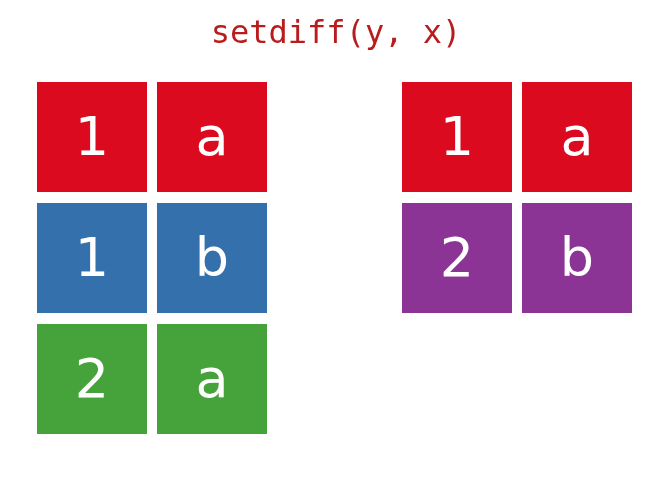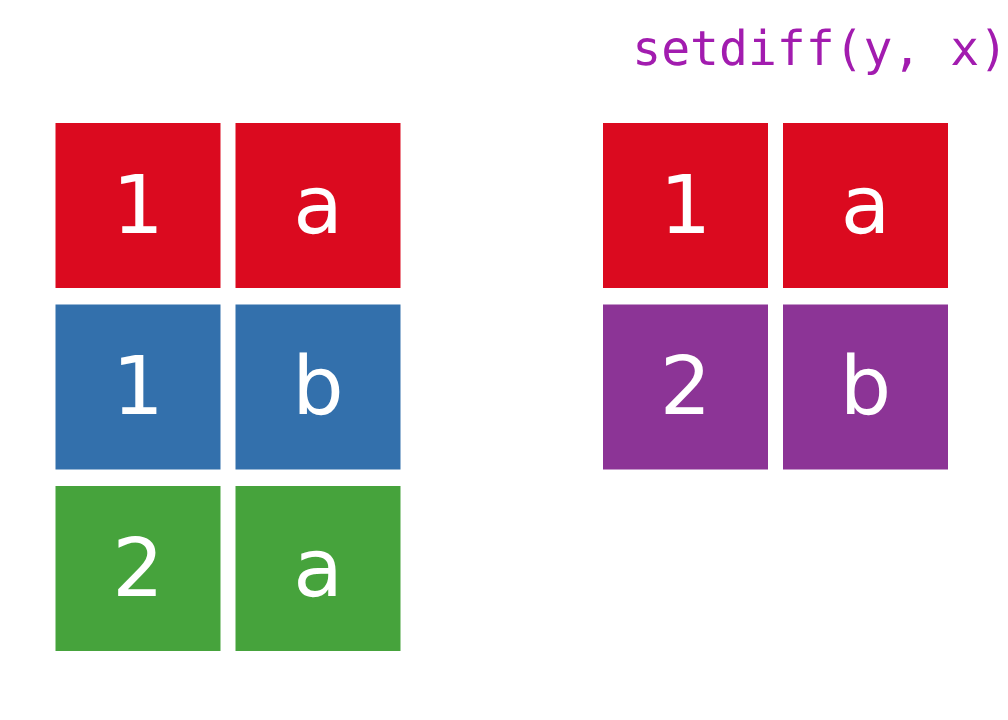--- a/index.html
+++ b/index.html
@@ -48,21 +48,21 @@
     font-size: 54px;
     line-height: 1;
     user-select: none;
   }
 </style>
 </head>
 <body>
 
 <div class="canvas">
 
-  <div class="title" style="color: #a21caf; text-align: right;">setdiff(y, x)</div>
+  <div class="title" style="color: #b91c1c;">setdiff(y, x)</div>
 
   <div class="grid grid-left">
     <div class="row">
       <div class="cell" style="background-color: rgb(219, 10, 31); color: rgb(255, 255, 255);">1</div>
       <div class="cell" style="background-color: rgb(219, 10, 31); color: rgb(255, 255, 255);">a</div>
     </div>
     <div class="row">
       <div class="cell" style="background-color: rgb(51, 112, 172); color: rgb(255, 255, 255);">1</div>
       <div class="cell" style="background-color: rgb(51, 112, 172); color: rgb(255, 255, 255);">b</div>
     </div>

